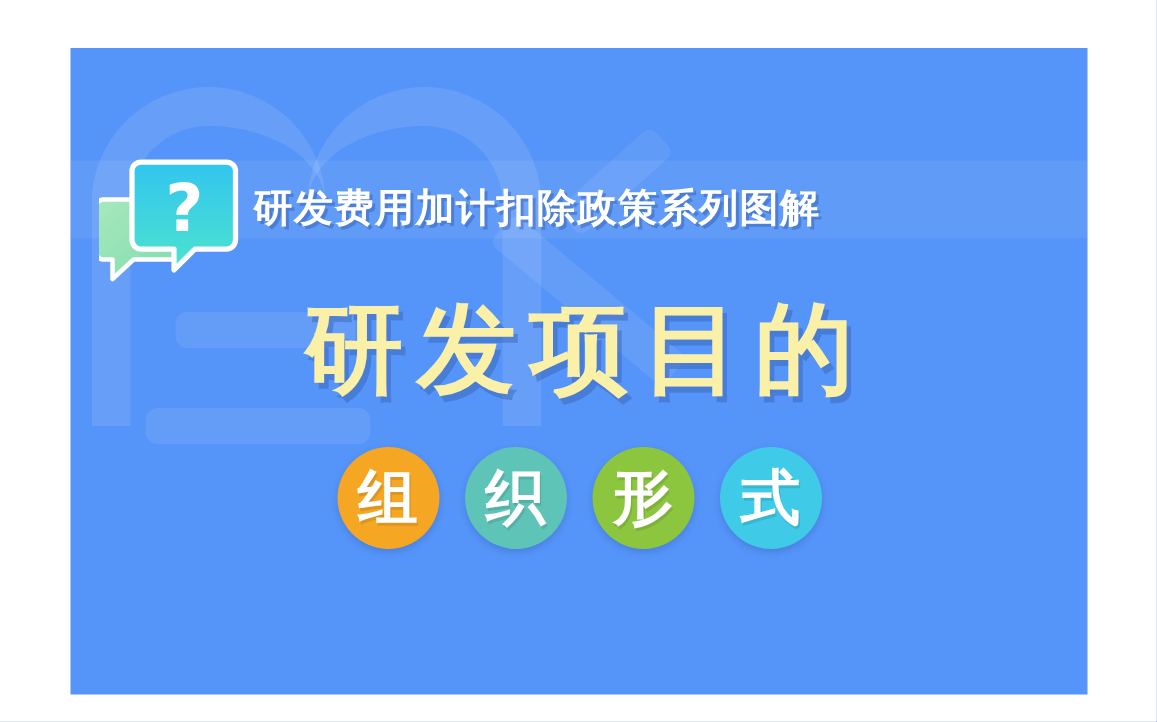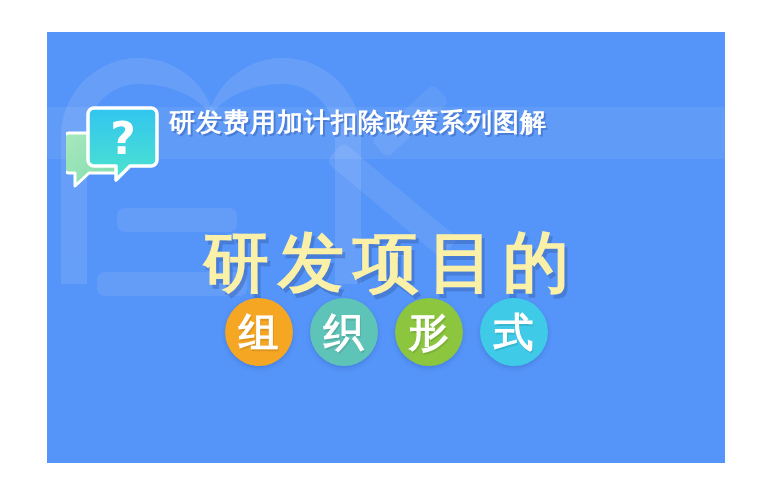--- a/index.html
+++ b/index.html
@@ -127,21 +127,21 @@
     position: absolute;
     left: 19px;
     top: 16px;
     width: 96px;
     height: 88px;
   }
 
   .header-title {
     position: absolute;
     left: 122px;
-    top: 17px;
+    top: 33px;
     font-size: 26px;
     font-weight: bold;
     letter-spacing: 1px;
     color: #ffffff;
     white-space: nowrap;
     text-shadow: 2px 2px 0 rgba(40,80,160,0.38);
     font-family: "DejaVu Sans", "Liberation Sans", sans-serif;
   }
 
   
@@ -153,21 +153,20 @@
     text-align: center;
     font-size: 66px;
     font-weight: bold;
     letter-spacing: 9px;
     text-indent: 9px;
     color: #fbf0a8;
     line-height: 1.0;
     text-shadow: 3px 4px 0 rgba(55,95,175,0.45);
     font-family: "DejaVu Sans", "Liberation Sans", sans-serif;
     white-space: nowrap;
-    margin-top: 30px;
   }
 
   
   .circles-row {
     position: absolute;
     left: 0;
     top: 266px;
     width: 678px;
     display: flex;
     justify-content: center;

